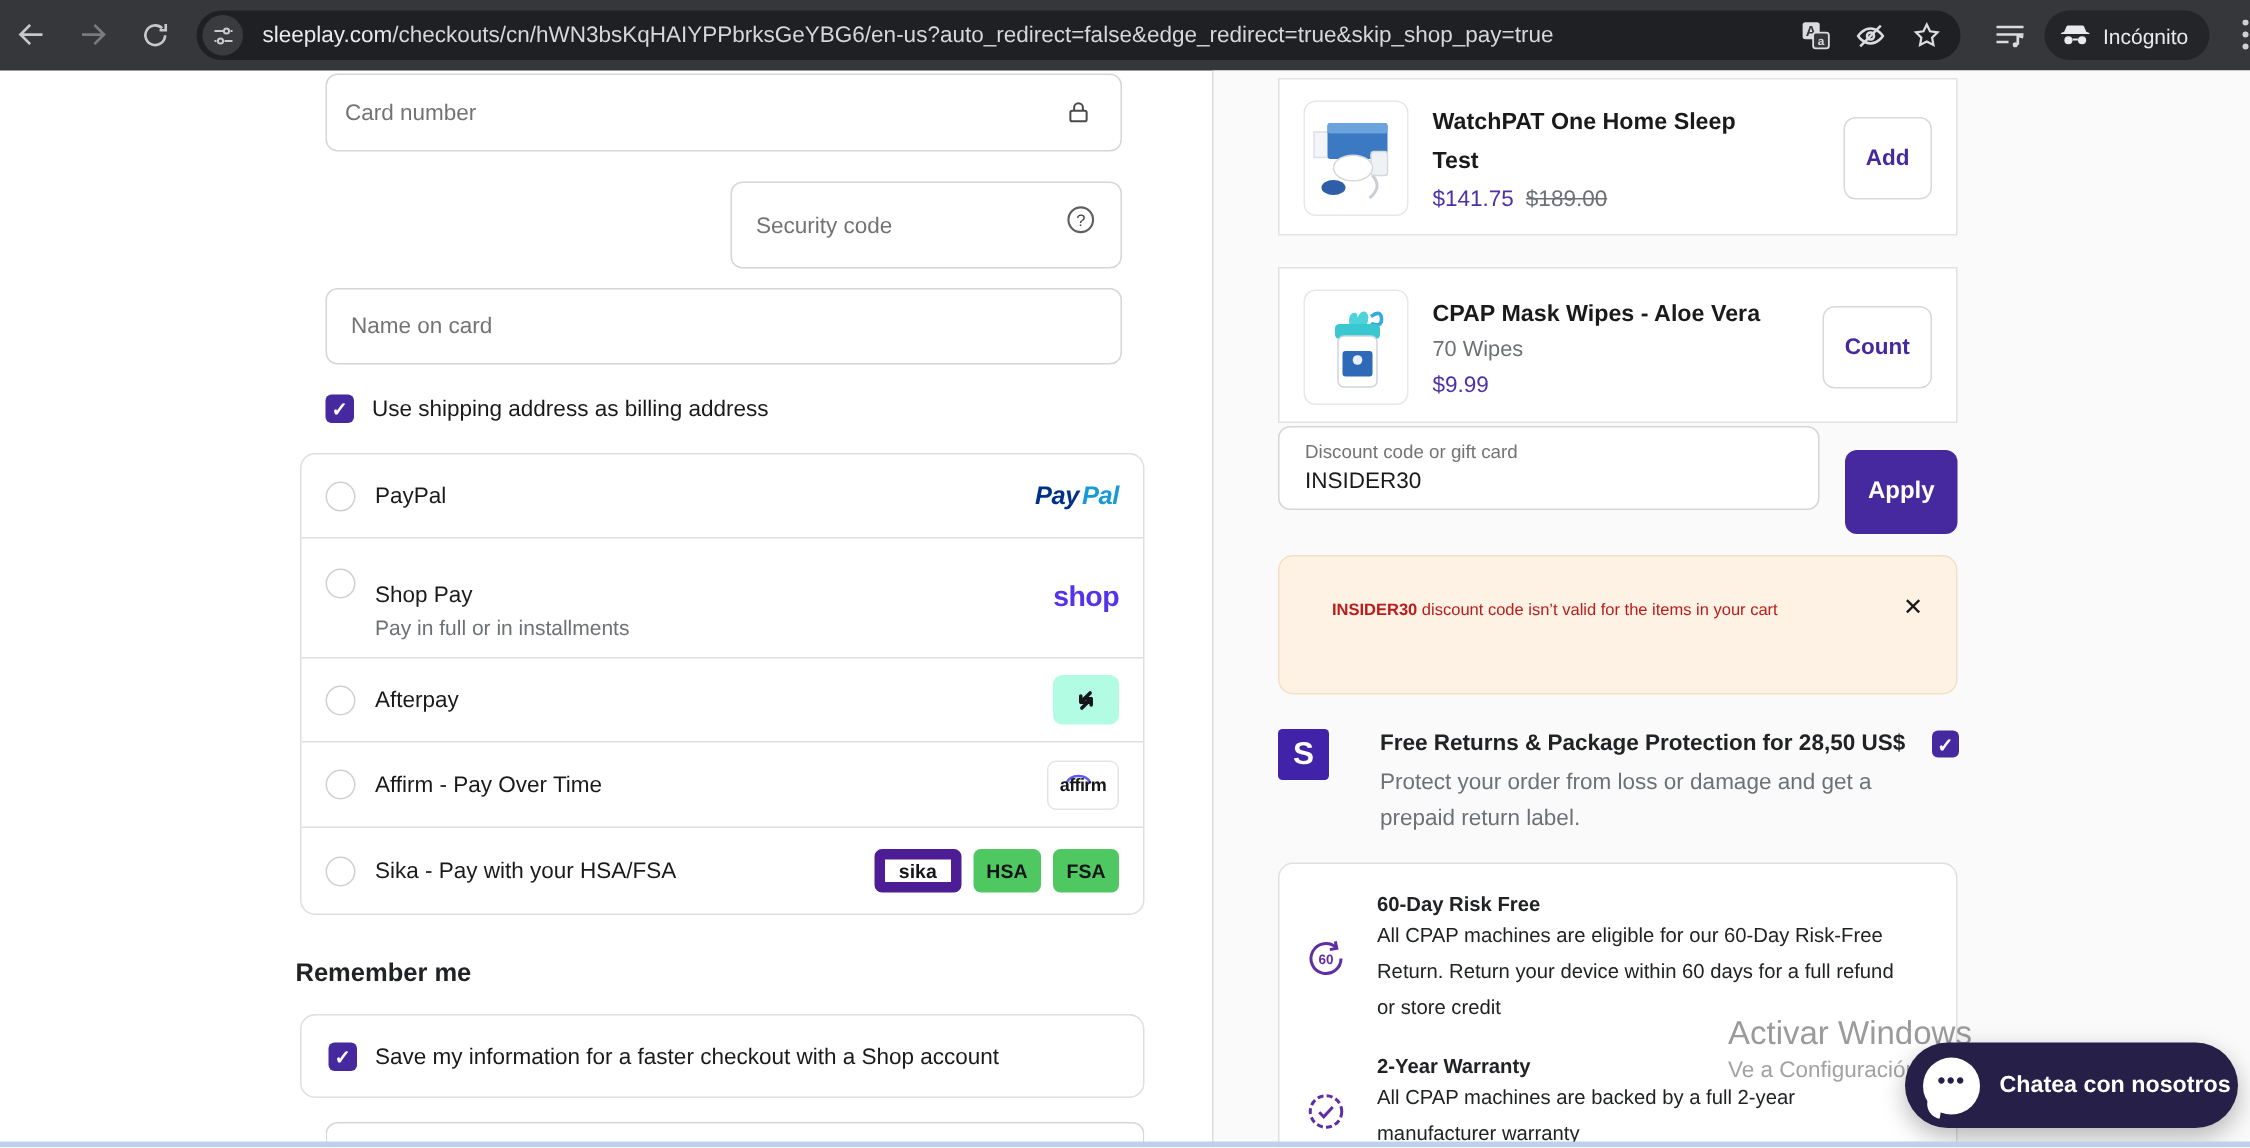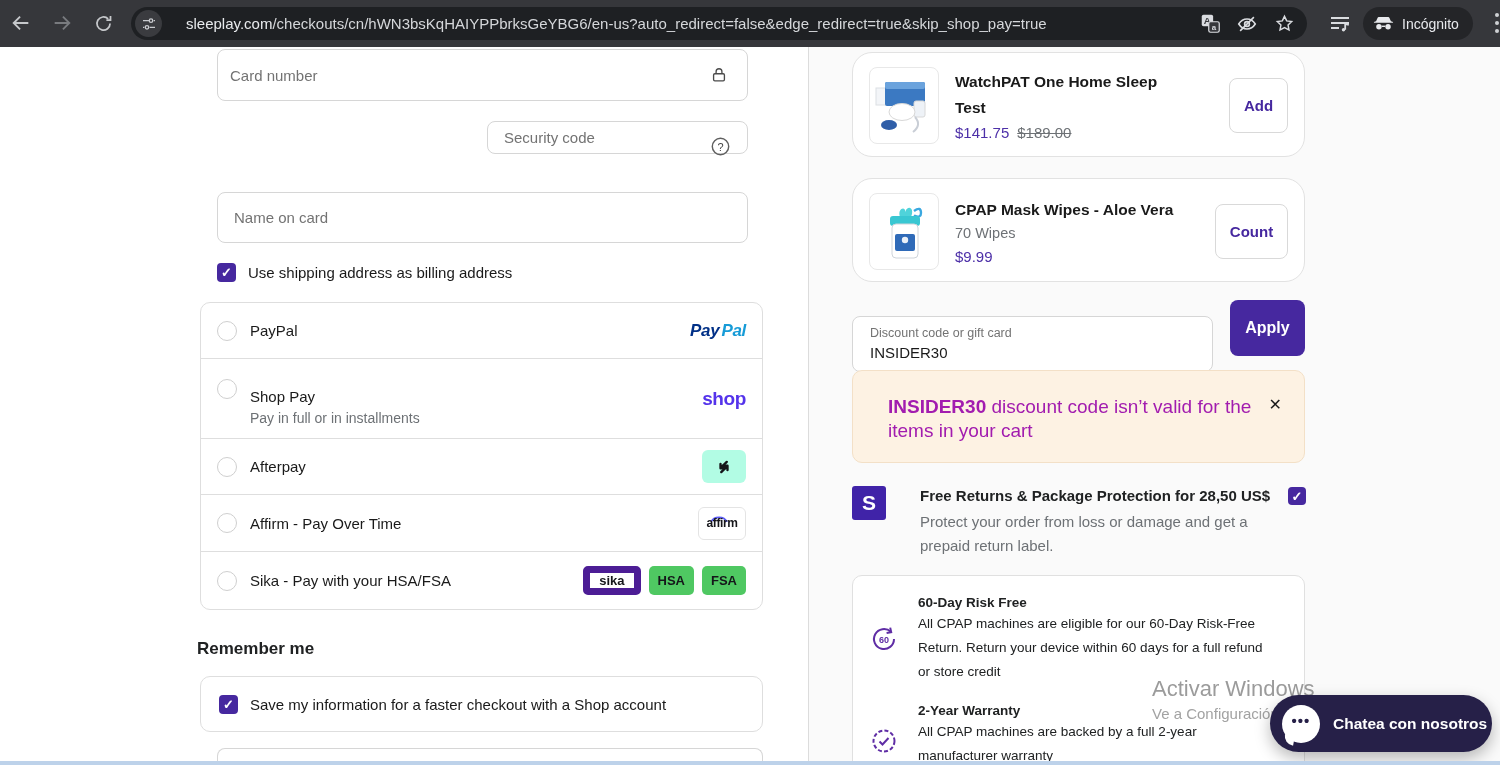--- a/index.html
+++ b/index.html
@@ -7,21 +7,21 @@
   .screen{position:relative;width:1500px;height:765px;background:#fff;
     font-family:"Liberation Sans",sans-serif;overflow:hidden}
 
   
   .toolbar{position:absolute;left:0;top:0;width:1500px;height:47px;background:#36373b}
   .navbtn{position:absolute;top:11px;width:24px;height:24px;display:flex;align-items:center;justify-content:center}
   .urlbar{position:absolute;left:131px;top:7px;width:1176px;height:33px;border-radius:17px;
     background:#1e2023;display:flex;align-items:center}
   .siteinfo{width:27px;height:27px;border-radius:50%;background:#3a3b3f;margin-left:4px;
     display:flex;align-items:center;justify-content:center;flex:none}
-  .url{margin-left:24px;font-size:15px;color:#e8eaed;white-space:nowrap;overflow:hidden;flex:1}
+  .url{margin-left:13px;font-size:15px;color:#e8eaed;white-space:nowrap;overflow:hidden;flex:1}
   .url .path{color:#d5d7da}
   .pill-ic{width:22px;height:22px;margin-right:15px;flex:none;display:flex;align-items:center;justify-content:center}
   .media-ic{position:absolute;left:1328px;top:12px;width:24px;height:24px}
   .incog{position:absolute;left:1363px;top:7px;height:33px;border-radius:17px;background:#242528;
     display:flex;align-items:center;padding:0 14px 0 10px;gap:8px;color:#e8eaed;font-size:14px}
   .kebab{position:absolute;left:1493px;top:13px;width:7px;height:22px;overflow:hidden}
   .kebab i{display:block;width:4px;height:4px;border-radius:50%;background:#cfd1d4;margin:0 0 4px 2px}
 
   
   .txt{position:absolute;border:1px solid #d6d6d6;border-radius:8px;background:#fff;
@@ -54,40 +54,40 @@
 
   .remember-h{position:absolute;left:197px;top:639px;font-size:17px;font-weight:bold;color:#202223}
   .savebox{position:absolute;left:200px;top:676px;width:563px;height:56px;border:1px solid #dedede;border-radius:10px;
     background:#fff;display:flex;align-items:center;padding:0 18px;gap:12px}
   .partialfield{position:absolute;left:217px;top:748px;width:546px;height:17px;border:1px solid #d6d6d6;
     border-bottom:none;border-radius:8px 8px 0 0;background:#fff}
 
   
   .rightbg{position:absolute;left:809px;top:47px;width:691px;height:718px;background:#fafafa}
   .vline{position:absolute;left:808px;top:47px;width:1px;height:718px;background:#dcdcdc}
-  .card{position:absolute;background:#fff;border:1px solid #e2e2e2;border-radius:20px}
+  .card{position:absolute;background:#fff;border:1px solid #e2e2e2;border-radius:0}
   .thumb{position:absolute;left:16px;top:14px;width:70px;height:77px;border:1px solid #e8e8e8;border-radius:8px;
     background:#fff;display:flex;align-items:center;justify-content:center;overflow:hidden}
   .ptitle{position:absolute;left:102px;top:16px;width:235px;font-size:15.5px;font-weight:bold;color:#1a1a1a;line-height:26px}
   .pvariant{position:absolute;left:102px;font-size:14.5px;color:#6d7175}
   .pricerow{position:absolute;left:102px;font-size:15px}
   .price{color:#4d30a8}
   .compare{color:#6d7175;text-decoration:line-through;margin-left:8px}
   .abtn{position:absolute;border:1px solid #d9d9d9;border-radius:8px;background:#fff;color:#46289f;
     font-weight:bold;font-size:15px;display:flex;align-items:center;justify-content:center;cursor:pointer}
 
-  .dinput{position:absolute;left:852px;top:316px;width:361px;height:56px;border:1px solid #d6d6d6;border-radius:8px;background:#fff}
+  .dinput{position:absolute;left:852px;top:284px;width:361px;height:56px;border:1px solid #d6d6d6;border-radius:8px;background:#fff}
   .dlabel{position:absolute;left:17px;top:9px;font-size:12.5px;color:#737373}
   .dvalue{position:absolute;left:17px;top:27px;font-size:15px;color:#1a1a1a}
   .apply{position:absolute;left:1230px;top:300px;width:75px;height:56px;background:#46289f;border-radius:8px;
     color:#fff;font-weight:bold;font-size:16px;display:flex;align-items:center;justify-content:center;cursor:pointer}
 
   .errbox{position:absolute;left:852px;top:370px;width:453px;height:93px;background:#fdf2e3;
     border:1px solid #f3e0c7;border-radius:10px}
-  .errtext{position:absolute;left:35px;top:24px;width:380px;font-size:19px;line-height:24px;color:#a21caf}
+  .errtext{position:absolute;left:35px;top:24px;width:380px;font-size:11px;line-height:24px;color:#b91c1c}
   .errclose{position:absolute;right:22px;top:24px;font-size:16px;color:#1a1a1a;cursor:pointer}
 
   .seel-logo{position:absolute;left:852px;top:486px;width:34px;height:34px;background:#4023a8;border-radius:3px;
     color:#fff;font-weight:bold;font-size:21px;display:flex;align-items:center;justify-content:center}
   .prot-title{position:absolute;left:920px;top:487px;width:360px;font-size:15px;font-weight:bold;color:#202223}
   .prot-body{position:absolute;left:920px;top:510px;width:350px;font-size:15px;line-height:24px;color:#6d7175}
   .prot-check{position:absolute;left:1288px;top:487px}
 
   .gbox{position:absolute;left:852px;top:575px;width:453px;height:200px;background:#fff;
     border:1px solid #e0e0e0;border-radius:10px}
@@ -189,21 +189,21 @@
   </header>
 
   <input class="txt" style="left: 217px; top: 49px; width: 531px; height: 52px; padding-left: 12px;" readonly="" placeholder="Card number">
   <div class="field-ic" style="left:708px;top:64px">
     <svg width="20" height="20" viewBox="0 0 24 24" fill="none" stroke="#4a4a4a" stroke-width="1.6">
         <rect x="5.5" y="10.5" width="13" height="8.5" rx="1.5"></rect>
         <path d="M8.5 10.5V8a3.5 3.5 0 0 1 7 0v2.5"></path>
       </svg>
   </div>
 
-  <input class="txt" style="left: 487px; top: 121px; width: 261px; height: 33px;" readonly="" placeholder="Security code">
+  <input class="txt" style="left: 487px; top: 121px; width: 261px; height: 58px;" readonly="" placeholder="Security code">
   <div class="field-ic" style="left:709px;top:135px">
     <svg width="21" height="21" viewBox="0 0 22 22" fill="none">
         <circle cx="11" cy="11" r="8.6" stroke="#5f5f5f" stroke-width="1.5"></circle>
         <text x="11" y="15.2" font-size="11.5" text-anchor="middle" fill="#444" font-family="Liberation Sans, sans-serif">?</text>
       </svg>
   </div>
 
   <input class="txt" style="left: 217px; top: 192px; width: 531px; height: 51px;" readonly="" placeholder="Name on card">
 
   <div class="billing-row">

